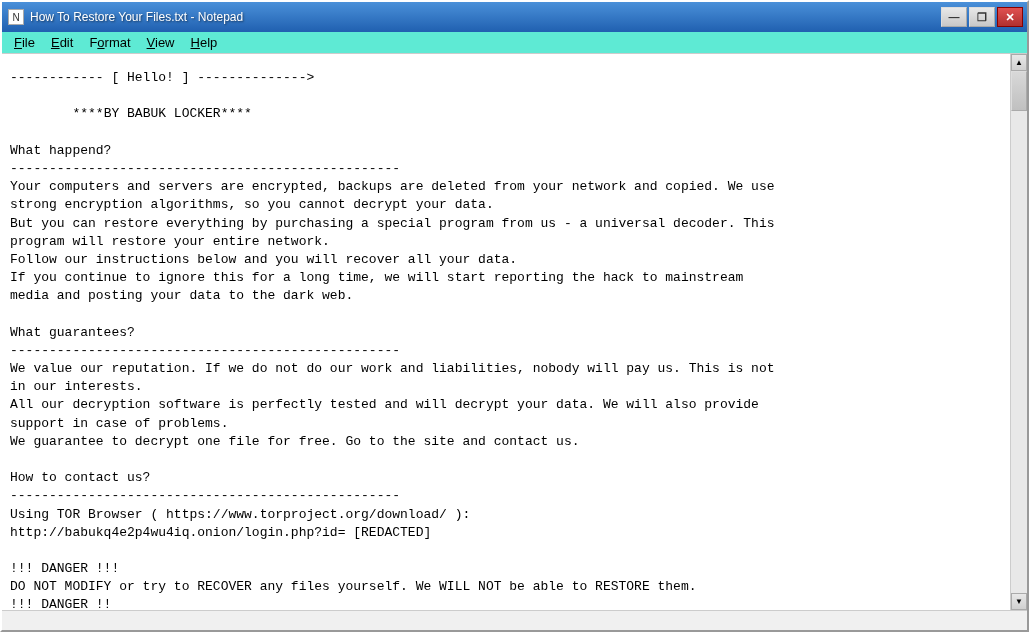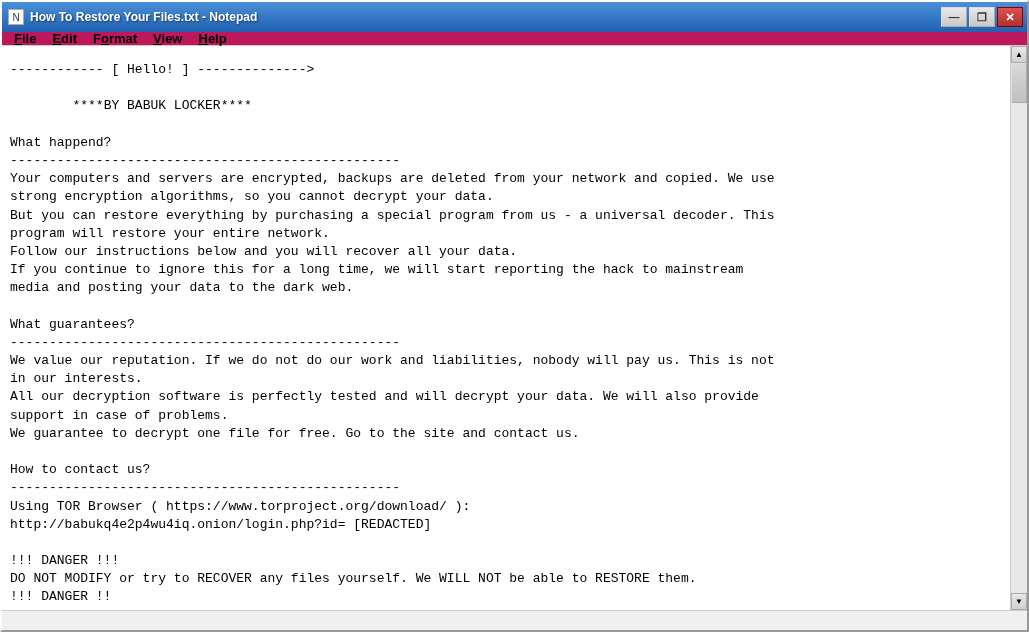--- a/index.html
+++ b/index.html
@@ -54,21 +54,21 @@
       align-items: center;
       justify-content: center;
       font-size: 10px;
       color: #333;
       flex-shrink: 0;
     }
 
     .title-text {
       color: white;
       font-size: 12px;
-      font-weight: bold;
+      font-weight: normal;
       text-shadow: 1px 1px 2px rgba(0,0,0,0.5);
     }
 
     .title-bar-buttons {
       display: flex;
       gap: 2px;
     }
 
     .title-btn {
       width: 26px;
@@ -86,28 +86,27 @@
       font-weight: bold;
     }
 
     .title-btn.close-btn {
       background: linear-gradient(to bottom, #e05050, #b03030);
       color: white;
       border-color: #800;
     }
 
     .menu-bar {
-      background: #be185d;
-      height: 14px;
+      background: #5eead4;
+      height: 22px;
       display: flex;
       align-items: center;
       padding: 0 4px;
       border-bottom: 1px solid #ccc;
       flex-shrink: 0;
-      font-weight: bold;
     }
 
     .menu-item {
       padding: 2px 8px;
       font-size: 13px;
       color: #000;
       cursor: pointer;
       height: 100%;
       display: flex;
       align-items: center;

